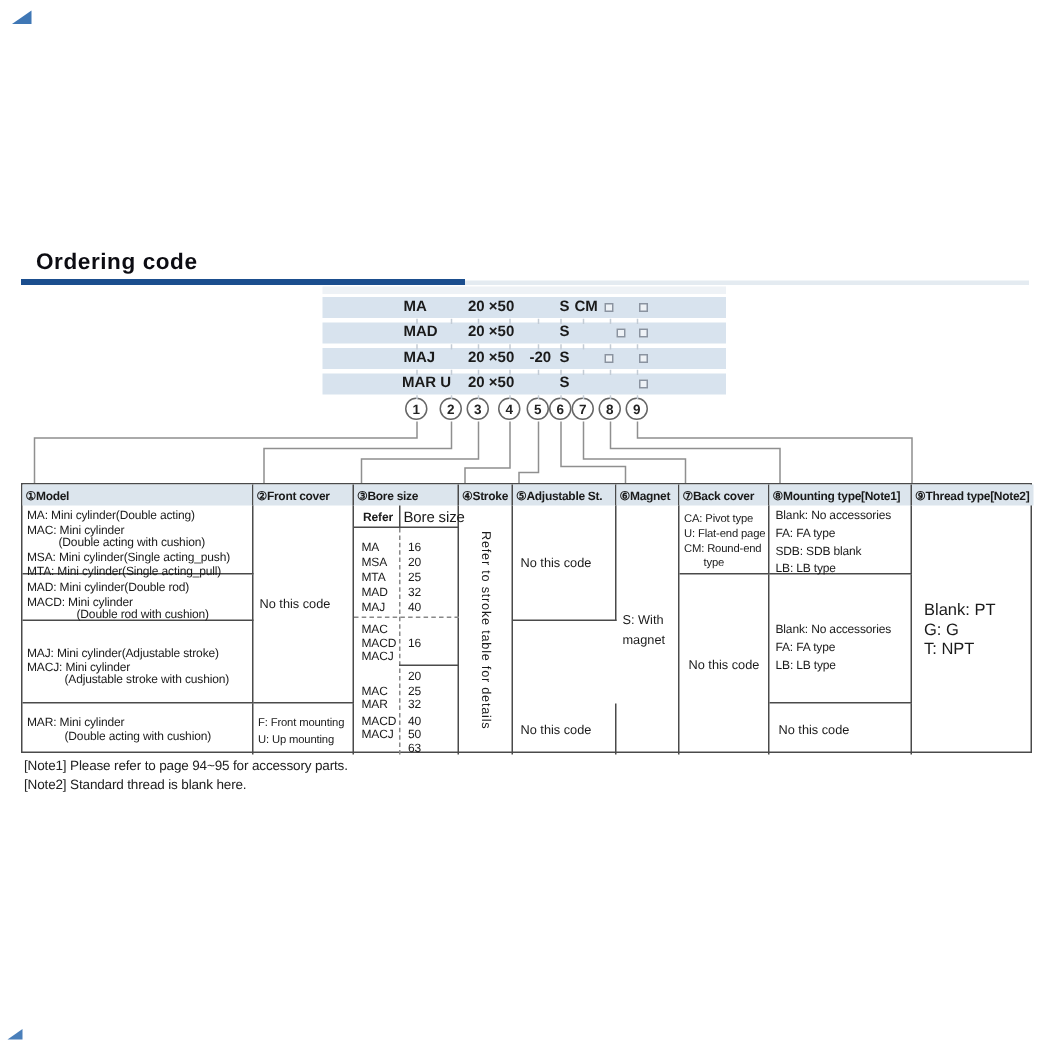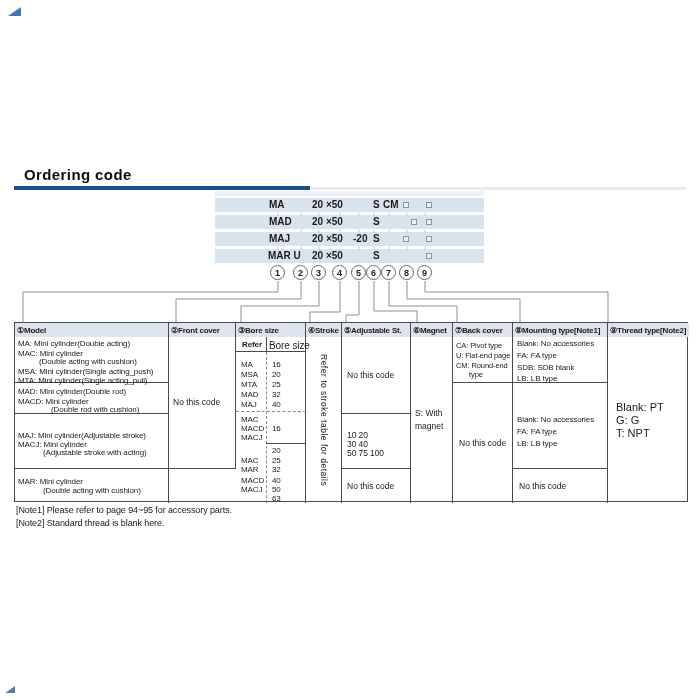--- a/index.html
+++ b/index.html
@@ -142,29 +142,33 @@
       <span class="ln" style="left:3px;top:39px">MTA: Mini cylinder(Single acting_pull)</span>
     </div>
     <div class="cell bb" style="left:0;top:60px;width:154px;height:31px">
       <span class="ln" style="left:3px;top:4px">MAD: Mini cylinder(Double rod)</span>
       <span class="ln" style="left:3px;top:14px">MACD: Mini cylinder</span>
       <span class="ln" style="left:36px;top:22px">(Double rod with cushion)</span>
     </div>
     <div class="cell bb" style="left:0;top:91px;width:154px;height:55px">
       <span class="ln" style="left:3px;top:17px">MAJ: Mini cylinder(Adjustable stroke)</span>
       <span class="ln" style="left:3px;top:26px">MACJ: Mini cylinder</span>
-      <span class="ln" style="left:28px;top:34px">(Adjustable stroke with acting)</span>
+      <span class="ln" style="left:28px;top:34px">(Adjustable stroke with cushion)</span>
     </div>
     <div class="cell" style="left:0;top:146px;width:154px;height:34px">
       <span class="ln" style="left:3px;top:8px">MAR: Mini cylinder</span>
       <span class="ln" style="left:28px;top:17px">(Double acting with cushion)</span>
     </div>
 
     <div class="cell bb cen" style="left:154px;top:14px;width:67px;height:132px;padding-left:4px;font-size:8.5px">
       <span>No this code</span>
+    </div>
+    <div class="cell" style="left:154px;top:146px;width:67px;height:34px;font-size:7.5px">
+      <span class="ln" style="left:3px;top:8px">F: Front mounting</span>
+      <span class="ln" style="left:3px;top:19px">U: Up mounting</span>
     </div>
 
     <div class="cell" style="left:221px;top:14px;width:70px;height:166px">
       <div style="position:absolute;left:0;top:0;width:70px;height:15px;border-bottom:1px solid #4a4a4a">
         <span class="ln" style="left:6px;top:3px;font-weight:bold">Refer</span>
         <span class="ln" style="left:33px;top:4px;font-size:10px">Bore size</span>
       </div>
       <div class="solv" style="left:30px;top:0;height:15px"></div>
       <div class="dashv" style="left:30px;top:15px;height:151px"></div>
       <div class="dashh" style="left:0;top:74px;width:70px"></div>
@@ -198,25 +202,20 @@
       <span class="ln" style="left:5px;top:148px">MACJ</span>
     </div>
 
     <div class="cell cen vtext" style="left:291px;top:14px;width:36px;height:166px">
       <span>Refer to stroke table for details</span>
     </div>
 
     <div class="cell bb cen" style="left:327px;top:14px;width:69px;height:77px;padding-left:5px;font-size:8.5px">
       <span>No this code</span>
     </div>
-    <div class="cell bb" style="left:327px;top:91px;width:69px;height:55px;font-size:8.5px">
-      <span class="ln" style="left:5px;top:17px">10 20</span>
-      <span class="ln" style="left:5px;top:26px">30 40</span>
-      <span class="ln" style="left:5px;top:35px">50 75 100</span>
-    </div>
     <div class="cell cen" style="left:327px;top:146px;width:69px;height:34px;padding-left:5px;font-size:8.5px">
       <span>No this code</span>
     </div>
 
     <div class="cell cenc" style="left:396px;top:14px;width:42px;height:166px;padding-left:4px;font-size:8.5px;line-height:13px">
       <span>S: With</span>
       <span>magnet</span>
     </div>
 
     <div class="cell bb" style="left:438px;top:14px;width:60px;height:46px;font-size:7.5px">

